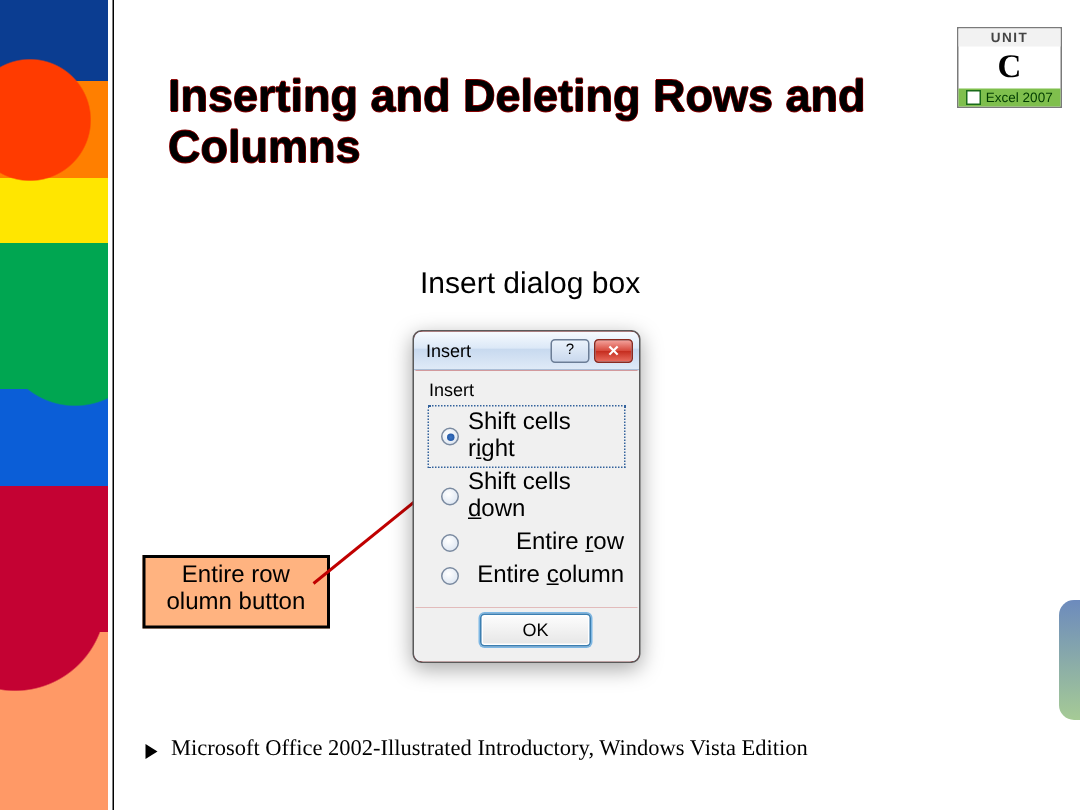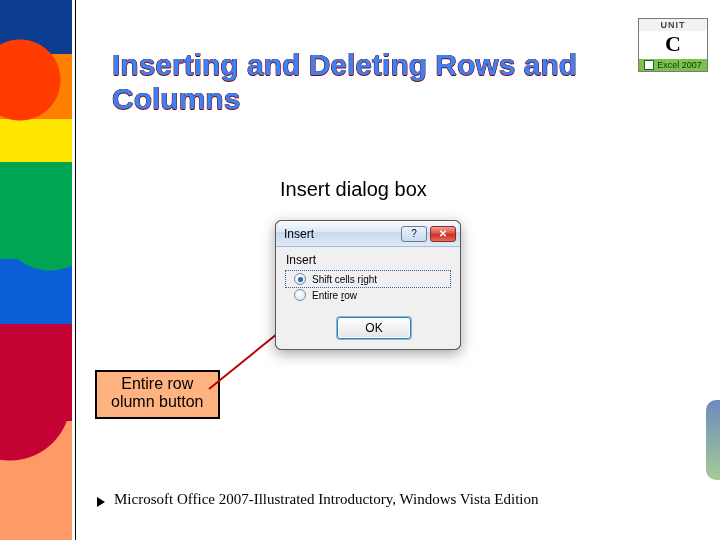--- a/index.html
+++ b/index.html
@@ -41,21 +41,21 @@
   }
 
   .title {
     position: absolute;
     left: 112px; top: 48px;
     width: 520px;
     font-family: Arial, Helvetica, sans-serif;
     font-weight: 700;
     font-size: 30px;
     line-height: 1.12;
-    color: #3b82f6;
+    color: #000000;
     text-shadow: 0.5px 0 #8a0000, -0.5px 0 #8a0000, 0 0.5px #8a0000, 0 -0.5px #8a0000;
   }
 
   .caption {
     position: absolute;
     left: 280px; top: 178px;
     font-size: 20px;
     color: #000;
   }
 
@@ -104,21 +104,21 @@
   }
   .unit-top { background:#f2f2f2; padding:1px 0; letter-spacing:1px; font-weight:700; color:#444; }
   .unit-mid { font-family:"Times New Roman",serif; font-size:22px; font-weight:700; padding:0 0 2px; }
   .unit-bot { background:#7fbf4d; color:#003b00; font-size:9px; padding:1px 0; display:flex; align-items:center; justify-content:center; gap:3px;}
   .unit-bot .xl { width:10px;height:10px;background:#fff;border:1px solid #1a6b1a;display:inline-block;}
 
   
   .dialog {
     position: absolute;
     left: 275px; top: 220px;
-    width: 186px;
+    width: 152px;
     font-family: "Segoe UI", Tahoma, sans-serif;
     font-size: 12px;
     background: #b91c1c;
     border: 1px solid #5a5a5a;
     border-radius: 6px;
     box-shadow: 0 0 0 1px #d7e4f2 inset, 0 4px 14px rgba(0,0,0,.35);
   }
   .dlg-titlebar {
     height: 26px;
     border-radius: 6px 6px 0 0;
@@ -137,21 +137,21 @@
     font-size:10px;
     background: linear-gradient(#eaf2fb,#cad9ee);
   }
   .dlg-close {
     background: linear-gradient(#f3a19a,#d74b3e 48%,#c62e20 52%,#e96b5d);
     color:#fff; border-color:#8a2a20;
     font-weight:700;
   }
   .dlg-body { padding: 6px 10px 10px; background:#f0f0f0; }
   .dlg-group-label { font-size:12px; color:#000; margin-bottom:4px; }
-  .opt { display:flex; align-items:center; gap:6px; padding:2px 0 2px 8px; font-size:10px; color:#000;}
+  .opt { display:flex; align-items:center; gap:6px; padding:2px 0 2px 8px; font-size:16px; color:#000;justify-content:space-between;}
   .radio {
     width:12px;height:12px;border:1px solid #7a8aa0;border-radius:50%;
     background:radial-gradient(circle at 40% 35%,#fff,#d6e1ef);
     display:inline-flex;align-items:center;justify-content:center;
     flex-shrink:0;
   }
   .radio.sel::after{content:"";width:5px;height:5px;border-radius:50%;
     background:radial-gradient(circle,#3a74c4,#1b4f9c);}
   .opt.focus { outline:1px dotted #33629c; outline-offset:0px; padding-right:2px;}
   .underline { text-decoration: underline; }
@@ -220,27 +220,35 @@
   </div>
   <div class="dlg-body">
     <div class="dlg-group-label">Insert</div>
     <div id="opts">
         <label class="opt focus">
           <span class="radio sel"></span>
           <span>Shift cells r<span class="underline">i</span>ght</span>
         </label>
         <label class="opt">
           <span class="radio"></span>
+          <span>Shift cells <span class="underline">d</span>own</span>
+        </label>
+        <label class="opt">
+          <span class="radio"></span>
           <span>Entire <span class="underline">r</span>ow</span>
+        </label>
+        <label class="opt">
+          <span class="radio"></span>
+          <span>Entire <span class="underline">c</span>olumn</span>
         </label>
       </div>
   </div>
   <div class="dlg-actions">
     <div class="btn default">OK</div>
   </div>
 </div>
 
 <div class="footer-marker">
   <svg viewBox="0 0 10 12">
       <path d="M1,1 L9,6 L1,11 Z" fill="#000"></path>
     </svg>
 </div>
-<div class="footer">Microsoft Office 2007-Illustrated Introductory, Windows Vista Edition</div>
+<div class="footer">Microsoft Office 2002-Illustrated Introductory, Windows Vista Edition</div>
 
 </body></html>

